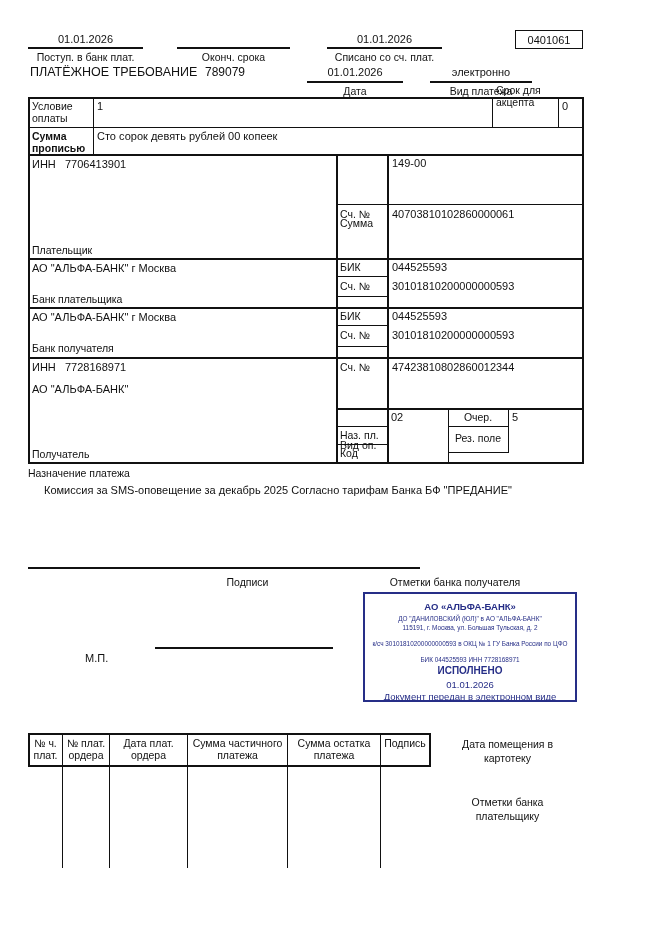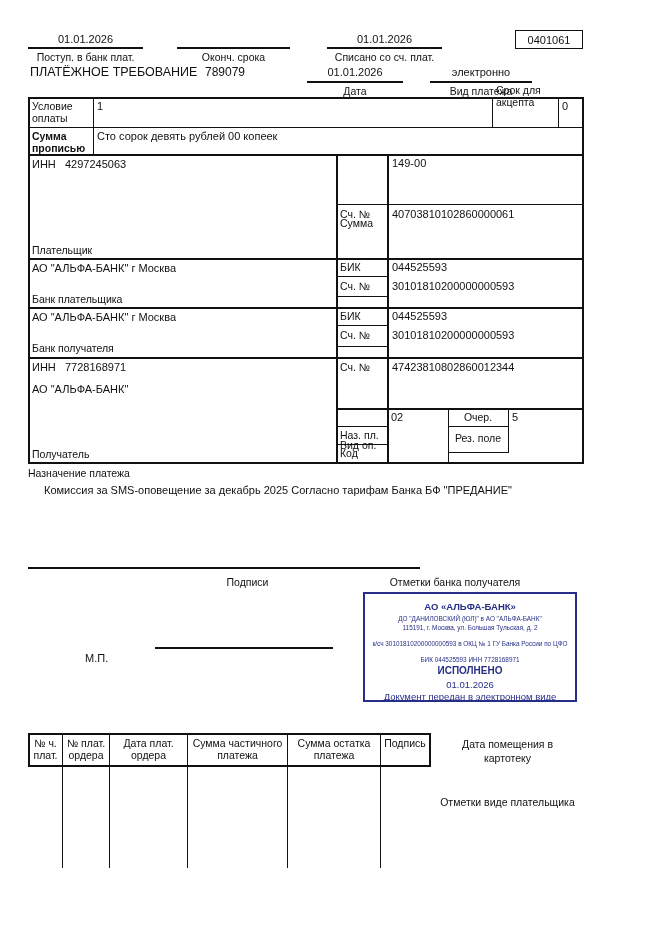--- a/index.html
+++ b/index.html
@@ -75,21 +75,21 @@
 
   <div class="t sm wrap" style="left:32px;top:100px;width:58px;">Условие оплаты</div>
   <div class="t" style="left:97px;top:100px;">1</div>
   <div class="t sm wrap" style="left:496px;top:84px;width:60px;">Срок для акцепта</div>
   <div class="t" style="left:562px;top:100px;">0</div>
 
   <div class="t sm wrap" style="left:32px;top:130px;width:58px;font-weight:bold;">Сумма прописью</div>
   <div class="t" style="left:97px;top:130px;">Сто сорок девять рублей 00 копеек</div>
 
   <div class="t" style="left:32px;top:158px;">ИНН</div>
-  <div class="t" style="left:65px;top:158px;">4297245063</div>
+  <div class="t" style="left:65px;top:158px;">7706413901</div>
   <div class="t sm" style="left:32px;top:244px;">Плательщик</div>
 
   <div class="t sm" style="left:340px;top:172px;margin-top:45px;">Сумма</div>
   <div class="t" style="left:392px;top:157px;">149-00</div>
   <div class="t sm" style="left:340px;top:208px;">Сч. №</div>
   <div class="t" style="left:392px;top:208px;">40703810102860000061</div>
 
   <div class="t" style="left:32px;top:262px;">АО "АЛЬФА-БАНК" г Москва</div>
   <div class="t sm" style="left:32px;top:293px;">Банк плательщика</div>
   <div class="t sm" style="left:340px;top:261px;">БИК</div>
@@ -153,15 +153,15 @@
   <div class="ln" style="left:380px;top:733px;width:1px;height:135px;"></div>
 
   <div class="t sm c wrap" style="left:29px;top:737px;width:33px;">№ ч. плат.</div>
   <div class="t sm c wrap" style="left:63px;top:737px;width:46px;">№ плат. ордера</div>
   <div class="t sm c wrap" style="left:110px;top:737px;width:77px;">Дата плат. ордера</div>
   <div class="t sm c wrap" style="left:188px;top:737px;width:99px;">Сумма частичного платежа</div>
   <div class="t sm c wrap" style="left:288px;top:737px;width:92px;">Сумма остатка платежа</div>
   <div class="t sm c wrap" style="left:381px;top:737px;width:48px;">Подпись</div>
 
   <div class="t sm c wrap" style="left:440px;top:737px;width:135px;line-height:14px;">Дата помещения в картотеку</div>
-  <div class="t sm c wrap" style="left:440px;top:795px;width:135px;line-height:14px;">Отметки виде плательщика</div>
+  <div class="t sm c wrap" style="left:440px;top:795px;width:135px;line-height:14px;">Отметки банка плательщику</div>
 
 </div>
 
 </body></html>

